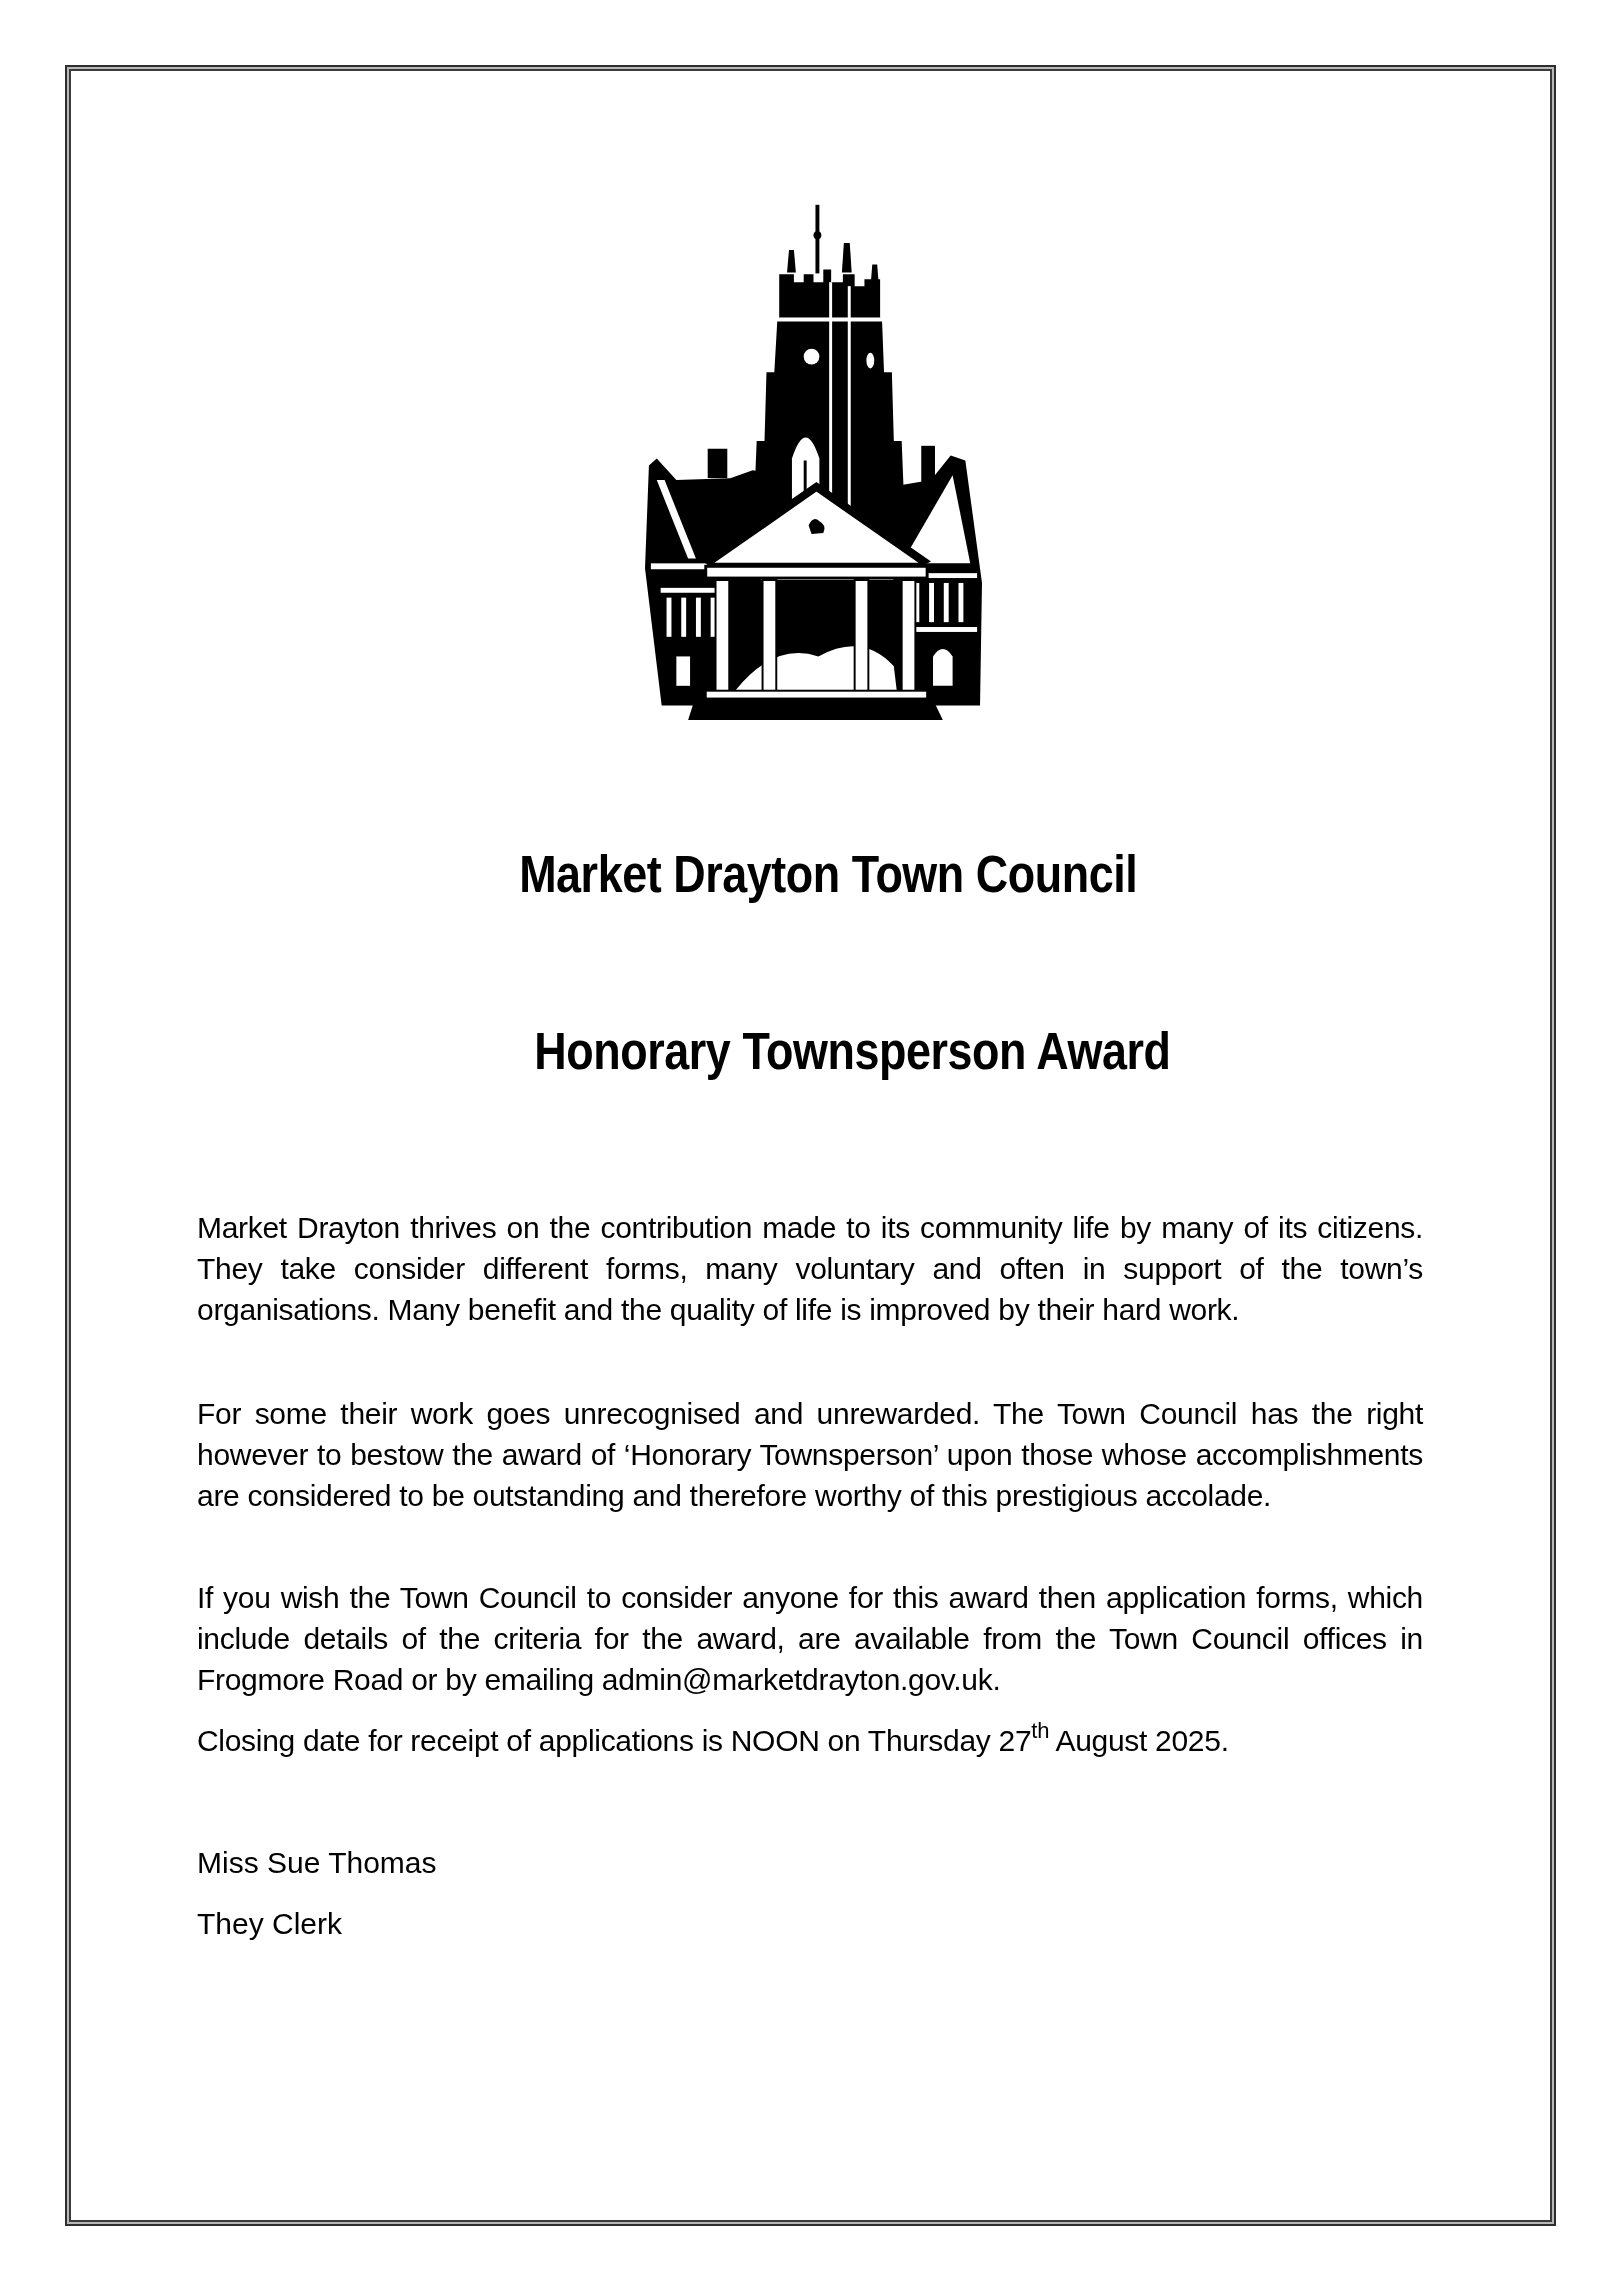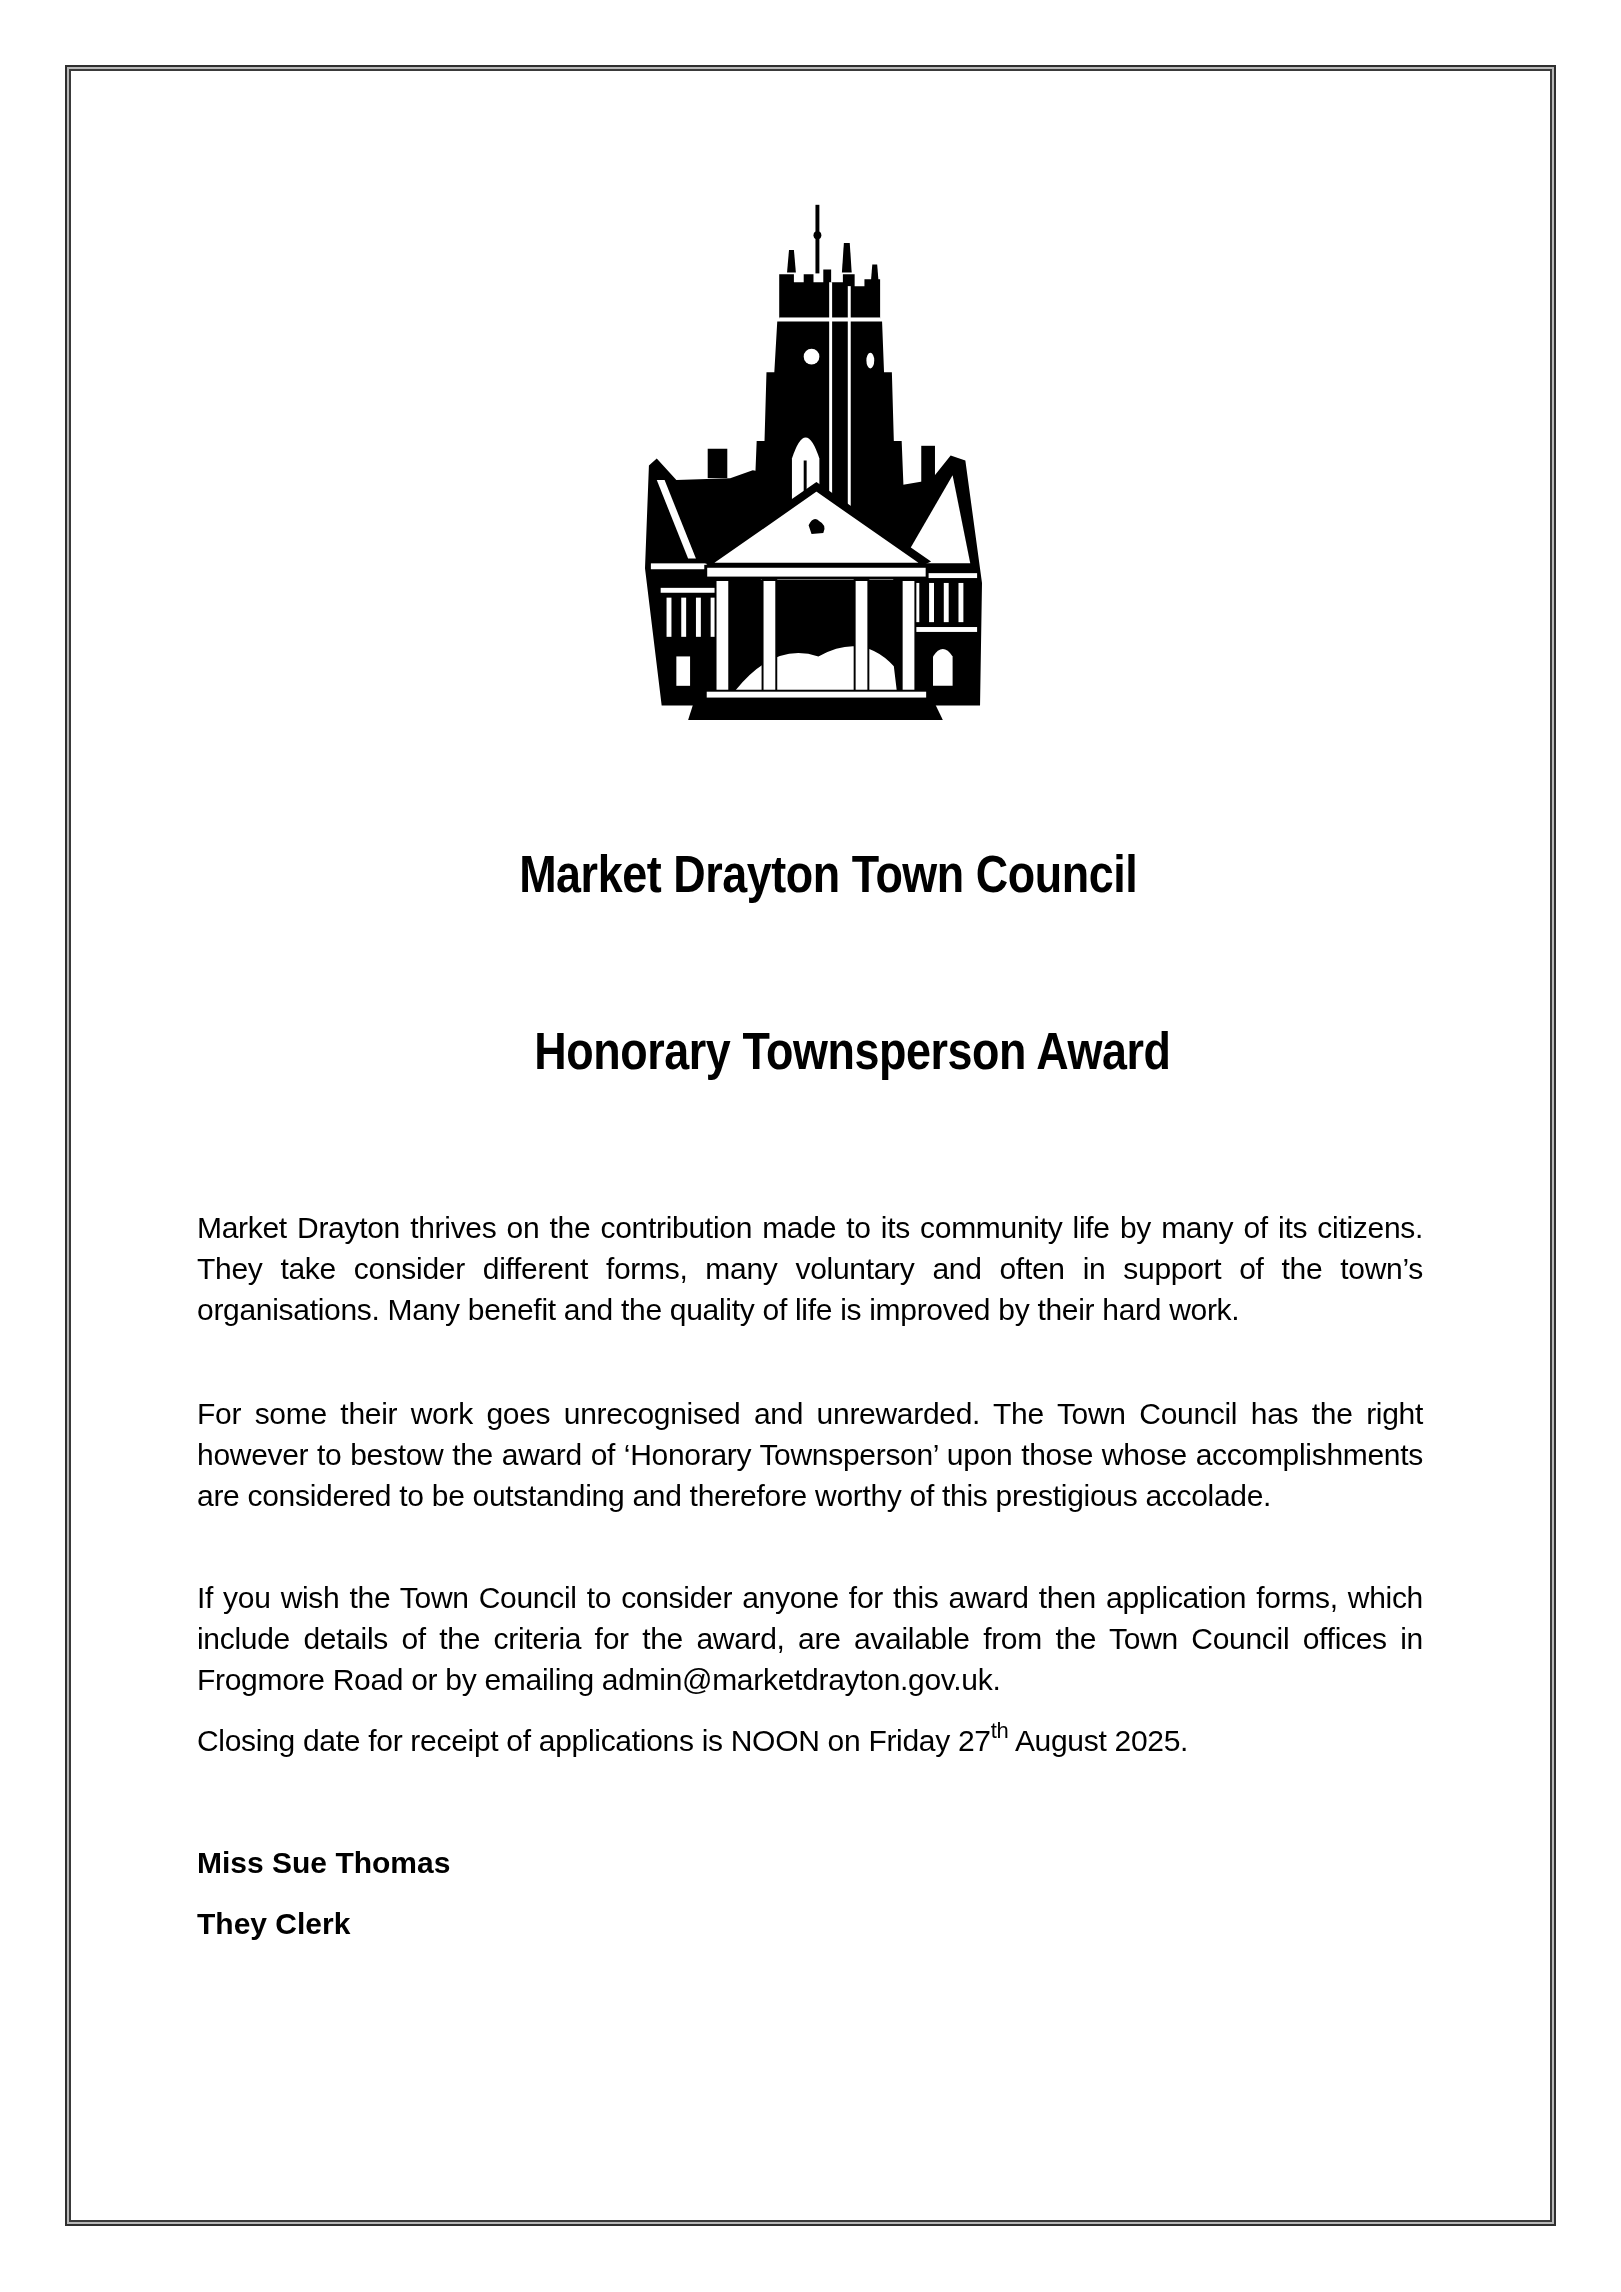--- a/index.html
+++ b/index.html
@@ -85,21 +85,20 @@
       font-size: 22px;
       line-height: 0;
       vertical-align: 12.7px;
     }
     .sign {
       position: absolute;
       left: 197px;
       font-size: 30px;
       line-height: 41px;
       margin: 0;
-      font-weight: bold;
     }
     .sign-name { top: 1842px; }
     .sign-role { top: 1903px; }
   </style>
 </head>
 <body>
 
 <div class="page-border"></div>
 <div class="page-border-gap"></div>
 <div class="page-border-inner"></div>
@@ -188,17 +187,17 @@
 <div class="title title-council">
   <span>Market Drayton Town Council</span>
 </div>
 <div class="title title-award">
   <span>Honorary Townsperson Award</span>
 </div>
 
 <p class="para-abs para-1">Market Drayton thrives on the contribution made to its community life by many of its citizens.  They take consider different forms, many voluntary and often in support of the town’s organisations.  Many benefit and the quality of life is improved by their hard work.</p>
 <p class="para-abs para-2">For some their work goes unrecognised and unrewarded.  The Town Council has the right however to bestow the award of ‘Honorary Townsperson’ upon those whose accomplishments are considered to be outstanding and therefore worthy of this prestigious accolade.</p>
 <p class="para-abs para-3">If you wish the Town Council to consider anyone for this award then application forms, which include details of the criteria for the award, are available from the Town Council offices in Frogmore Road or by emailing admin@marketdrayton.gov.uk.</p>
-<p class="para-abs para-4"><span>Closing date for receipt of applications is NOON on Friday 27</span><sup class="ordinal">th</sup><span> August 2025.</span></p>
+<p class="para-abs para-4"><span>Closing date for receipt of applications is NOON on Thursday 27</span><sup class="ordinal">th</sup><span> August 2025.</span></p>
 
 <p class="sign sign-name">Miss Sue Thomas</p>
 <p class="sign sign-role">They Clerk</p>
 
 
 </body></html>

